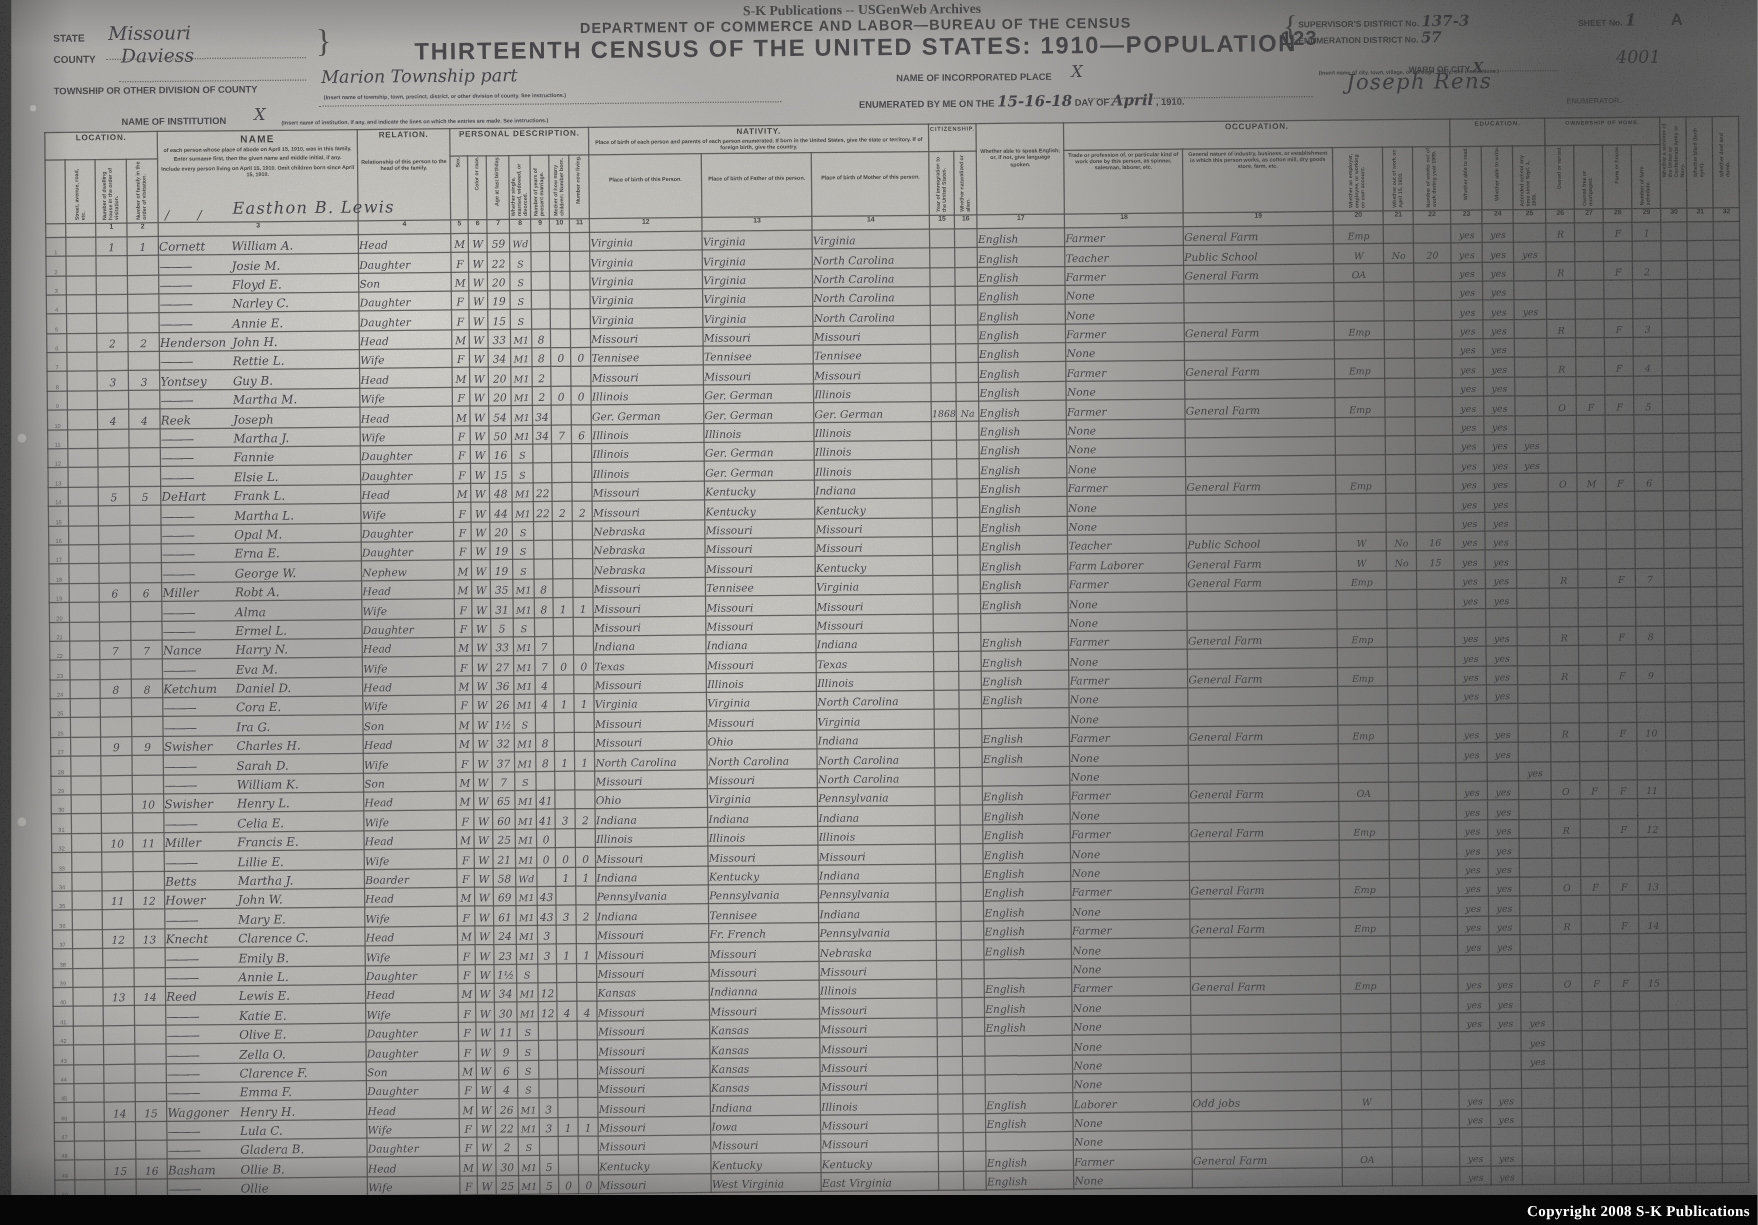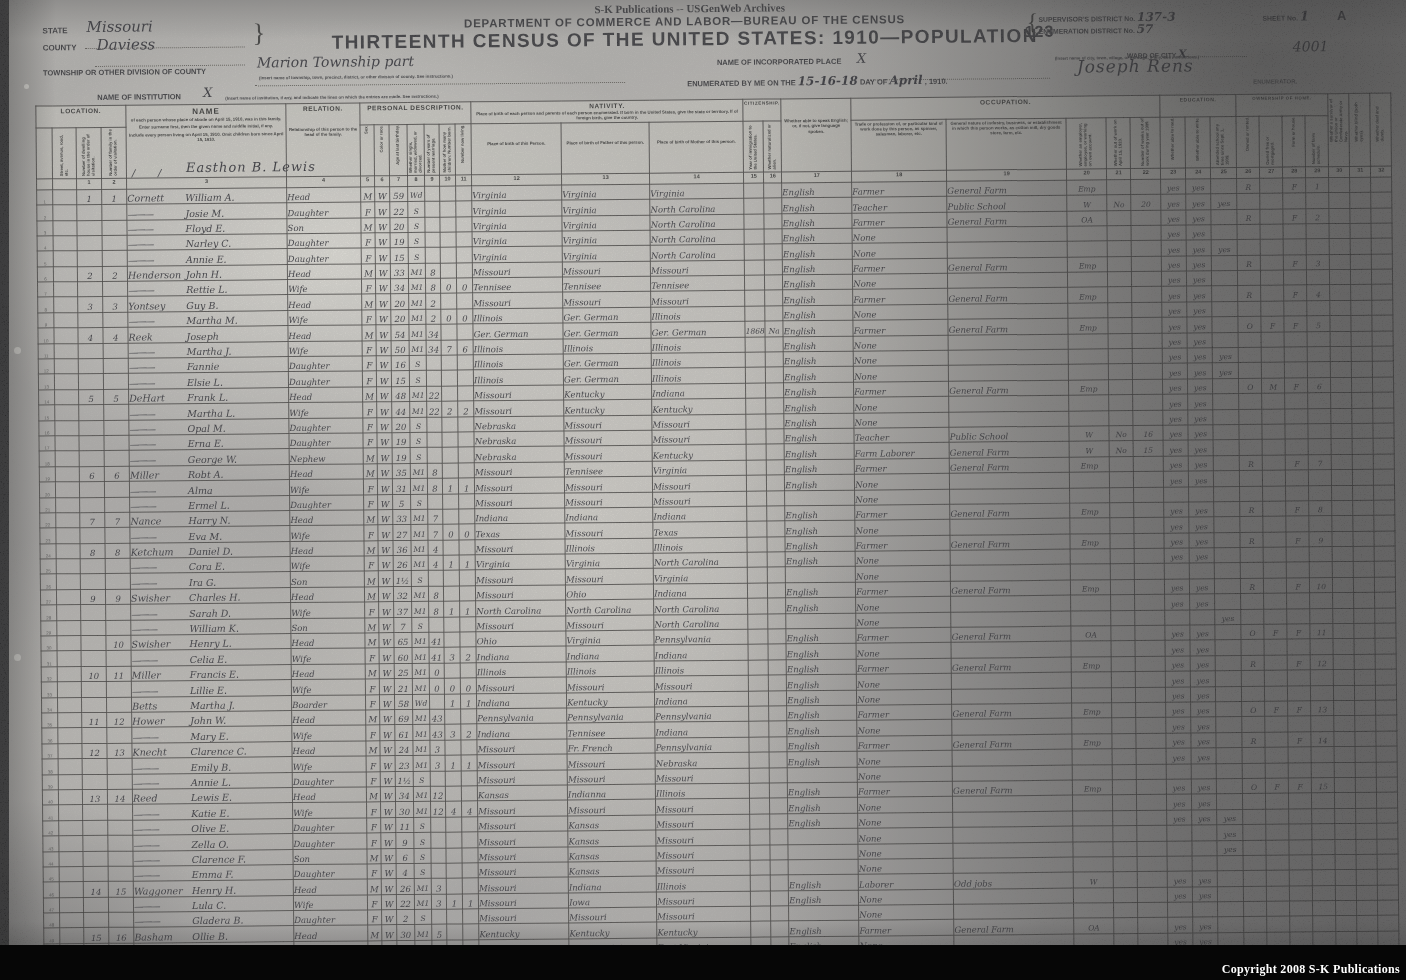--- a/index.html
+++ b/index.html
@@ -15,21 +15,21 @@
   #vignette{position:absolute;inset:0;pointer-events:none;z-index:40;background:
     linear-gradient(90deg, rgba(0,0,0,0) 52%, rgba(14,14,16,0.16) 63%, rgba(12,12,14,0.36) 74%, rgba(8,8,10,0.5) 85%, rgba(6,6,8,0.58) 96%),
     linear-gradient(270deg, rgba(0,0,0,0) 96%, rgba(10,10,10,0.4) 100%),
     linear-gradient(0deg, rgba(8,8,10,0.5) 0%, rgba(8,8,10,0) 6%),
     linear-gradient(180deg, rgba(30,30,32,0.28) 0%, rgba(30,30,32,0) 4%),
     radial-gradient(ellipse 340px 200px at 90% 6%, rgba(0,0,0,0.28), rgba(0,0,0,0) 70%),
     radial-gradient(ellipse 300px 260px at 2% 100%, rgba(0,0,0,0.3), rgba(0,0,0,0) 70%);}
   #grain{position:absolute;inset:0;z-index:41;opacity:.32;pointer-events:none;}
   #leftedge{position:absolute;left:0;top:0;width:9px;height:100%;background:#1b1b1d;z-index:30;}
   .hole{position:absolute;border-radius:50%;background:#eceae4;z-index:31;}
-  #bottombar{position:absolute;left:0;bottom:0;width:100%;height:35px;background:#060606;z-index:45;}
+  #bottombar{position:absolute;left:0;bottom:0;width:100%;height:24px;background:#060606;z-index:45;}
   #copyright{position:absolute;right:6px;bottom:3px;color:#fff;font:bold 12px "Liberation Serif",serif;letter-spacing:.3px;}
   #form{position:absolute;left:38px;top:2px;width:1360px;z-index:10;transform:rotate(-0.55deg);transform-origin:50% 40%;}
   #formhead{position:relative;height:97px;}
   .pr{font-family:"Liberation Sans",sans-serif;color:#26262a;}
   .hw{font-family:"DejaVu Serif",serif;font-style:italic;color:#1f1f26;}
   .abs{position:absolute;white-space:nowrap;}
   .dl{display:inline-block;border-bottom:1px dotted #55524c;height:9px;vertical-align:baseline;}
   .brace{font:26px "Liberation Serif",serif;color:#2a2a28;}
   
   table#census{border-collapse:collapse;table-layout:fixed;width:1355px;}

